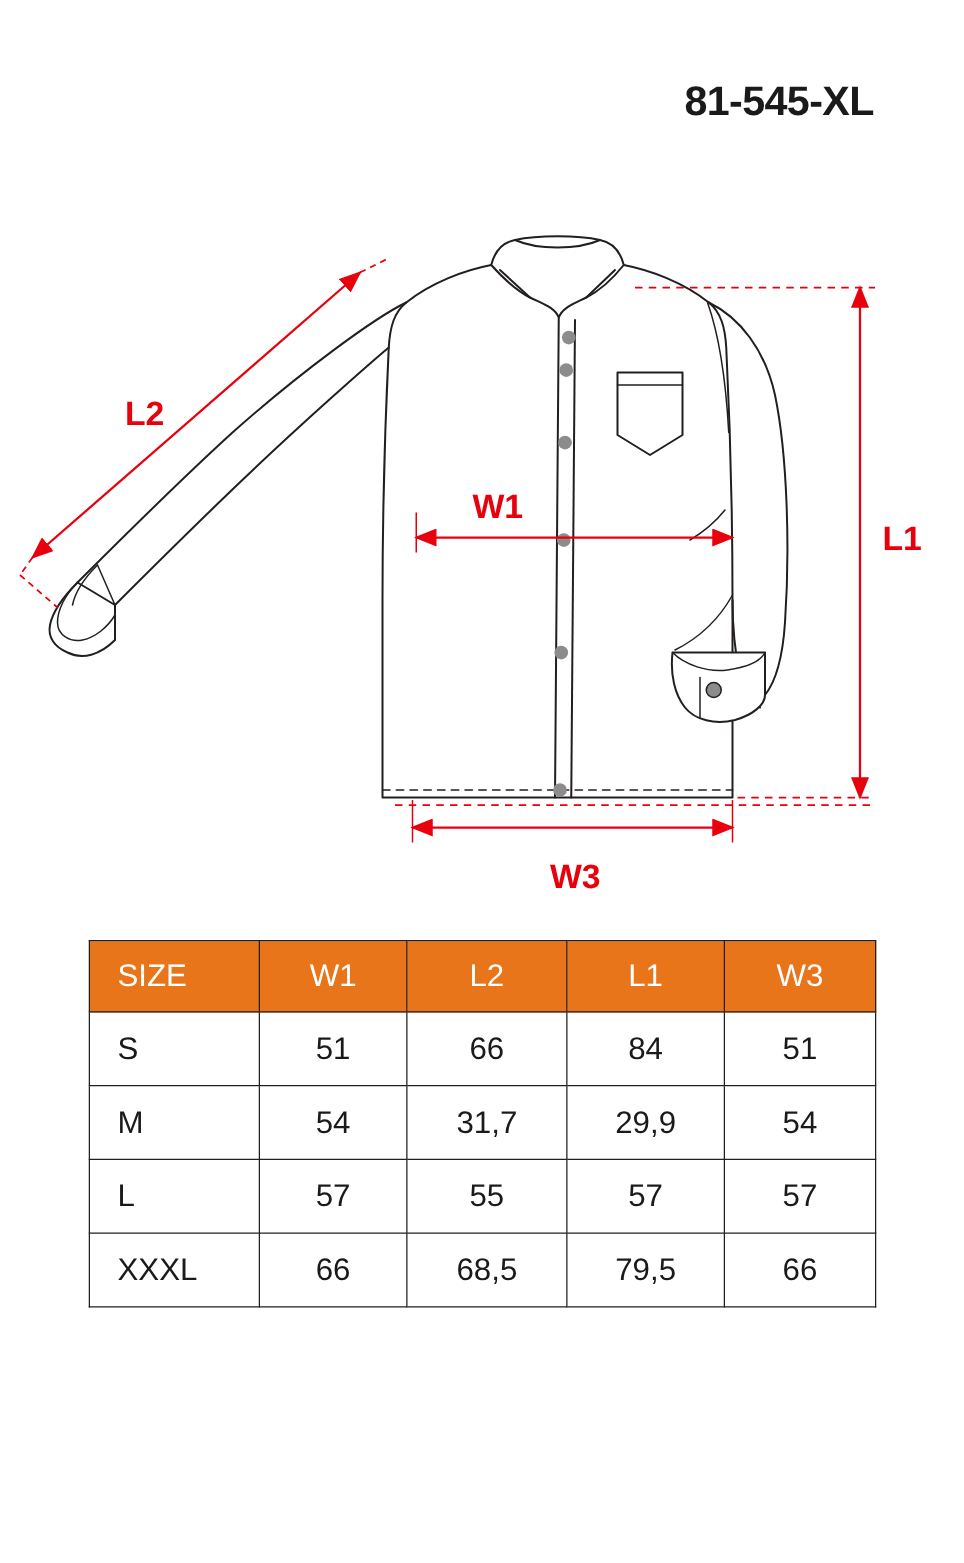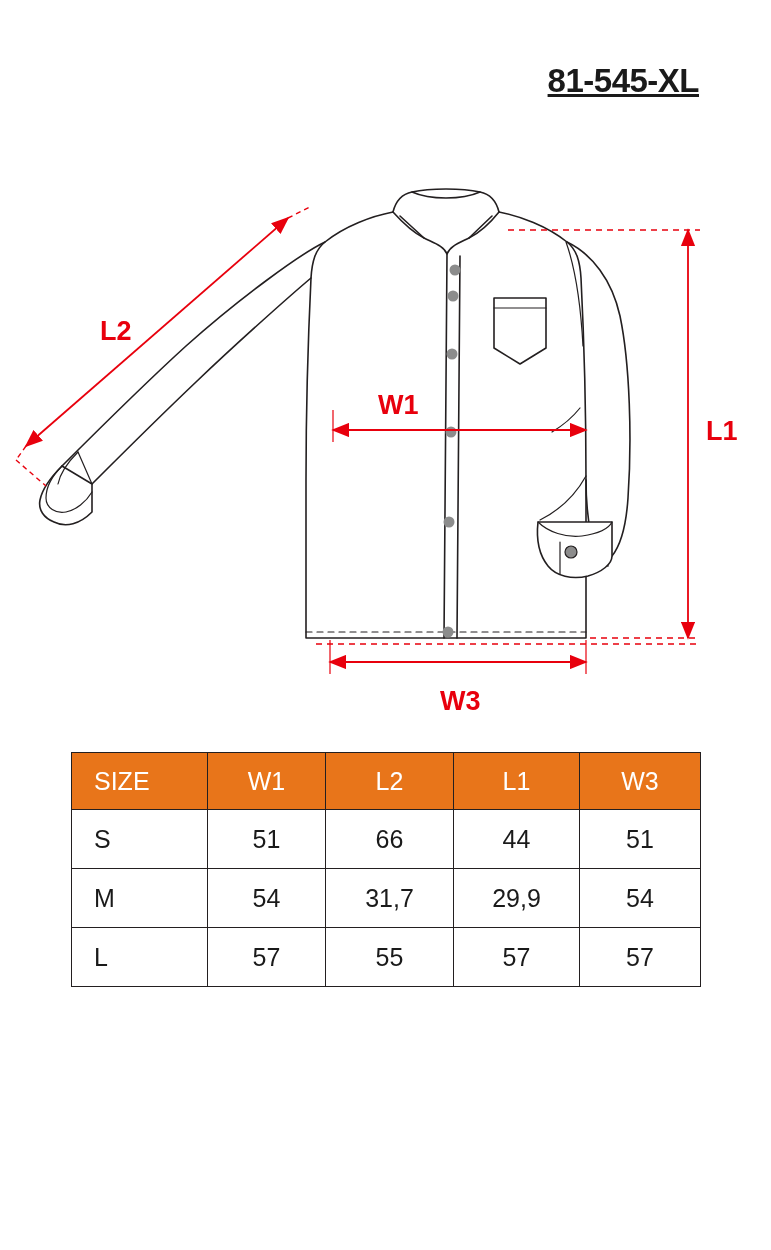--- a/index.html
+++ b/index.html
@@ -18,21 +18,20 @@
 
   
   #product-code {
     position: absolute;
     top: 62px;
     right: 72px;
     font-size: 33px;
     font-weight: bold;
     letter-spacing: -0.5px;
     color: #1a1a1a;
-    text-decoration: underline;
   }
 
   
   #drawing-area {
     position: absolute;
     top: 150px;
     left: 0;
     width: 771px;
     height: 590px;
   }
@@ -238,32 +237,39 @@
         <th>L2</th>
         <th>L1</th>
         <th>W3</th>
       </tr>
     </thead>
     <tbody>
       <tr>
         <td class="size-cell">S</td>
         <td>51</td>
         <td>66</td>
-        <td>44</td>
+        <td>84</td>
         <td>51</td>
       </tr>
       <tr>
         <td class="size-cell">M</td>
         <td>54</td>
         <td>31,7</td>
         <td>29,9</td>
         <td>54</td>
       </tr>
       <tr>
         <td class="size-cell">L</td>
         <td>57</td>
         <td>55</td>
         <td>57</td>
         <td>57</td>
       </tr>
+      <tr>
+        <td class="size-cell">XXXL</td>
+        <td>66</td>
+        <td>68,5</td>
+        <td>79,5</td>
+        <td>66</td>
+      </tr>
     </tbody>
   </table>
 </div>
 
 </body></html>

